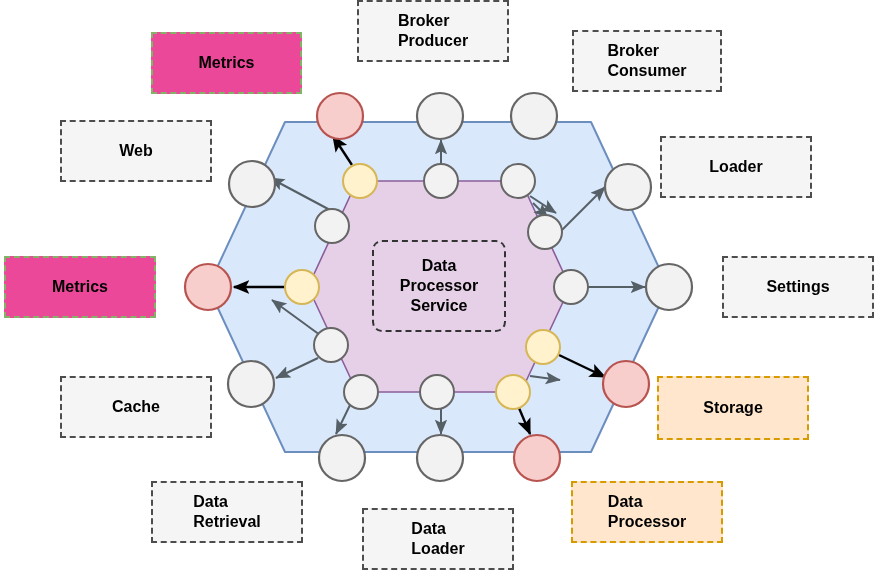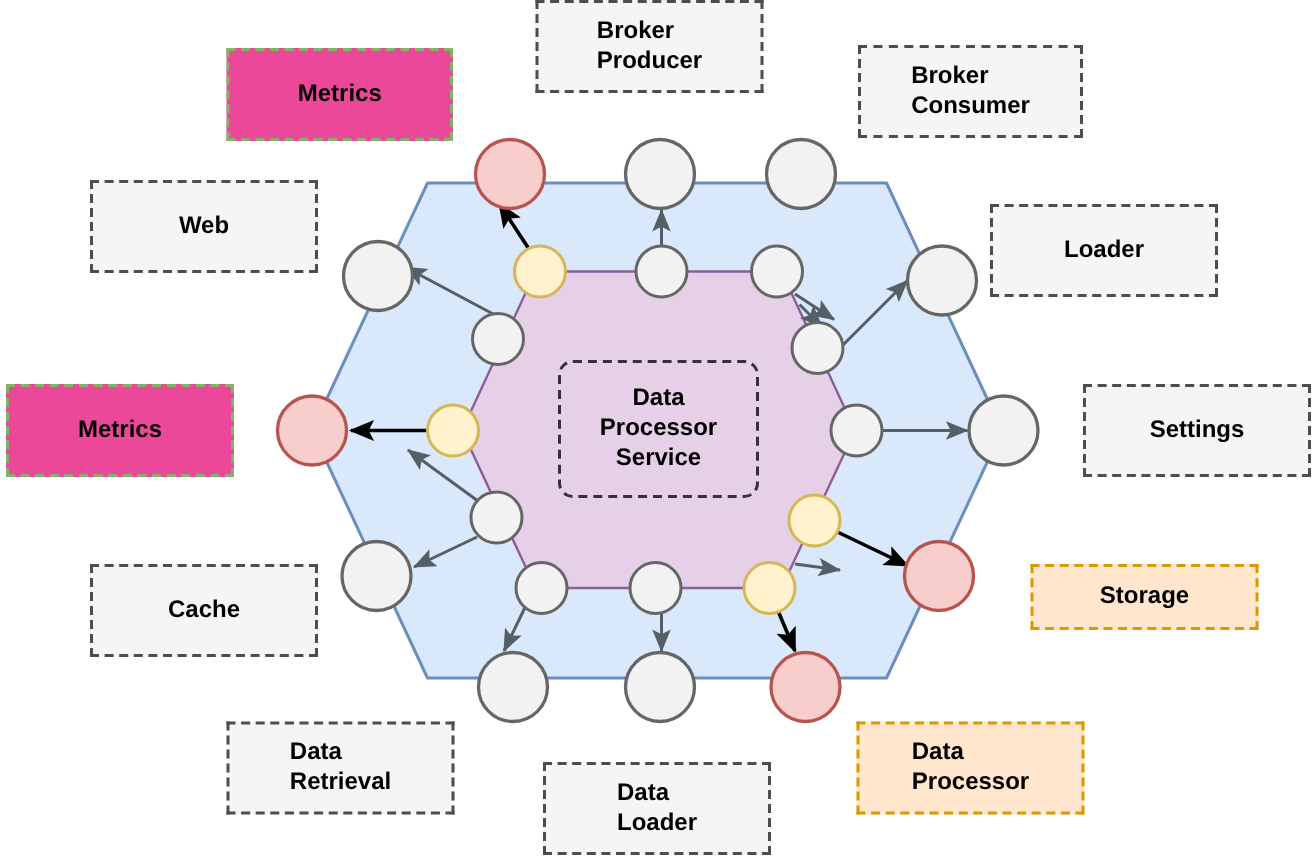--- a/index.html
+++ b/index.html
@@ -124,21 +124,21 @@
       <div class="label-box lb-plain" style="left: 357px; top: 0px; width: 152px; height: 62px;">Broker
 Producer</div>
       <div class="label-box lb-plain" style="left: 572px; top: 30px; width: 150px; height: 62px;">Broker
 Consumer</div>
       <div class="label-box lb-green" style="left: 151px; top: 32px; width: 151px; height: 62px;">Metrics</div>
       <div class="label-box lb-plain" style="left: 60px; top: 120px; width: 152px; height: 62px;">Web</div>
       <div class="label-box lb-plain" style="left: 660px; top: 136px; width: 152px; height: 62px;">Loader</div>
       <div class="label-box lb-green" style="left: 4px; top: 256px; width: 152px; height: 62px;">Metrics</div>
       <div class="label-box lb-plain" style="left: 722px; top: 256px; width: 152px; height: 62px;">Settings</div>
       <div class="label-box lb-plain" style="left: 60px; top: 376px; width: 152px; height: 62px;">Cache</div>
-      <div class="label-box lb-orange" style="left: 687px; top: 376px; width: 152px; height: 44px;">Storage</div>
+      <div class="label-box lb-orange" style="left: 657px; top: 376px; width: 152px; height: 64px;">Storage</div>
       <div class="label-box lb-plain" style="left: 151px; top: 481px; width: 152px; height: 62px;">Data
 Retrieval</div>
       <div class="label-box lb-orange" style="left: 571px; top: 481px; width: 152px; height: 62px;">Data
 Processor</div>
       <div class="label-box lb-plain" style="left: 362px; top: 508px; width: 152px; height: 62px;">Data
 Loader</div>
     </div>
 
 </div>
 

